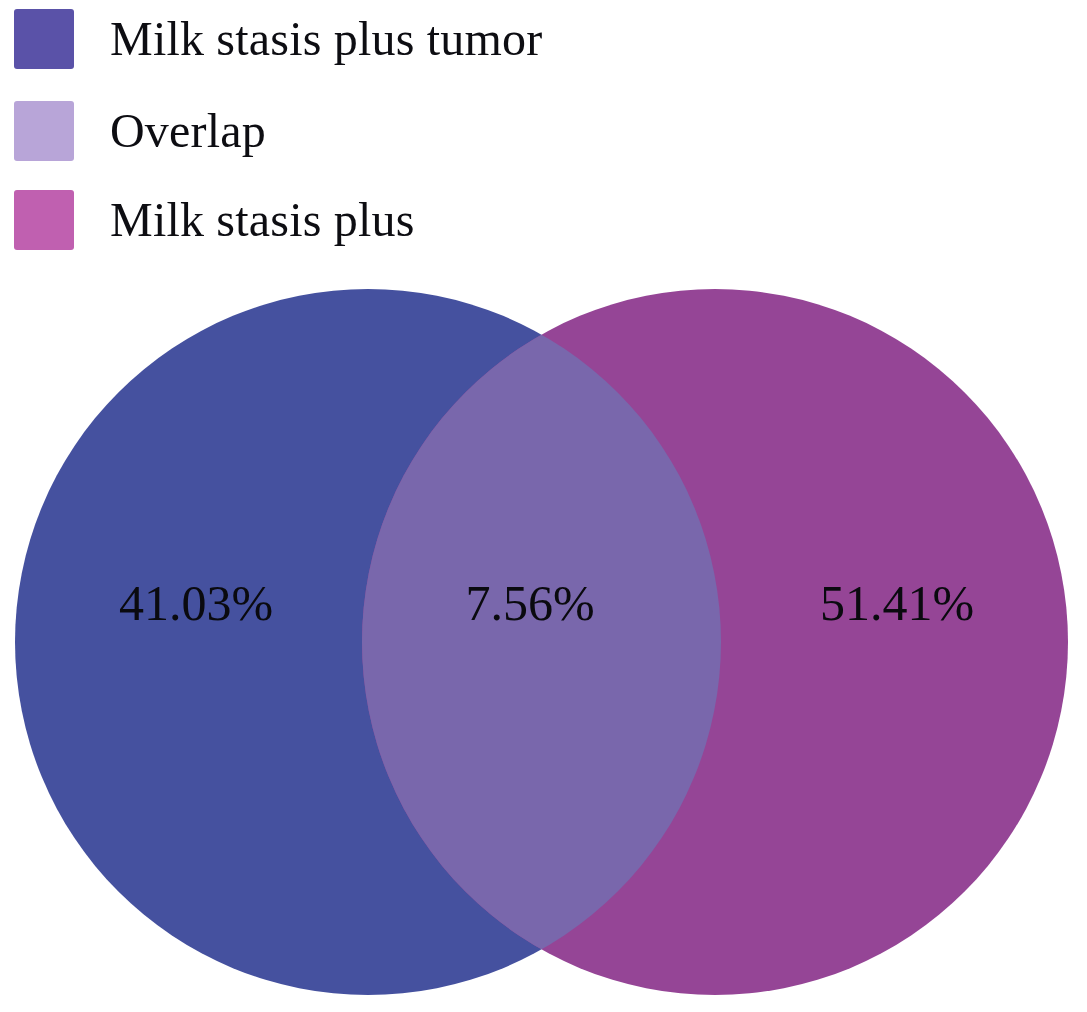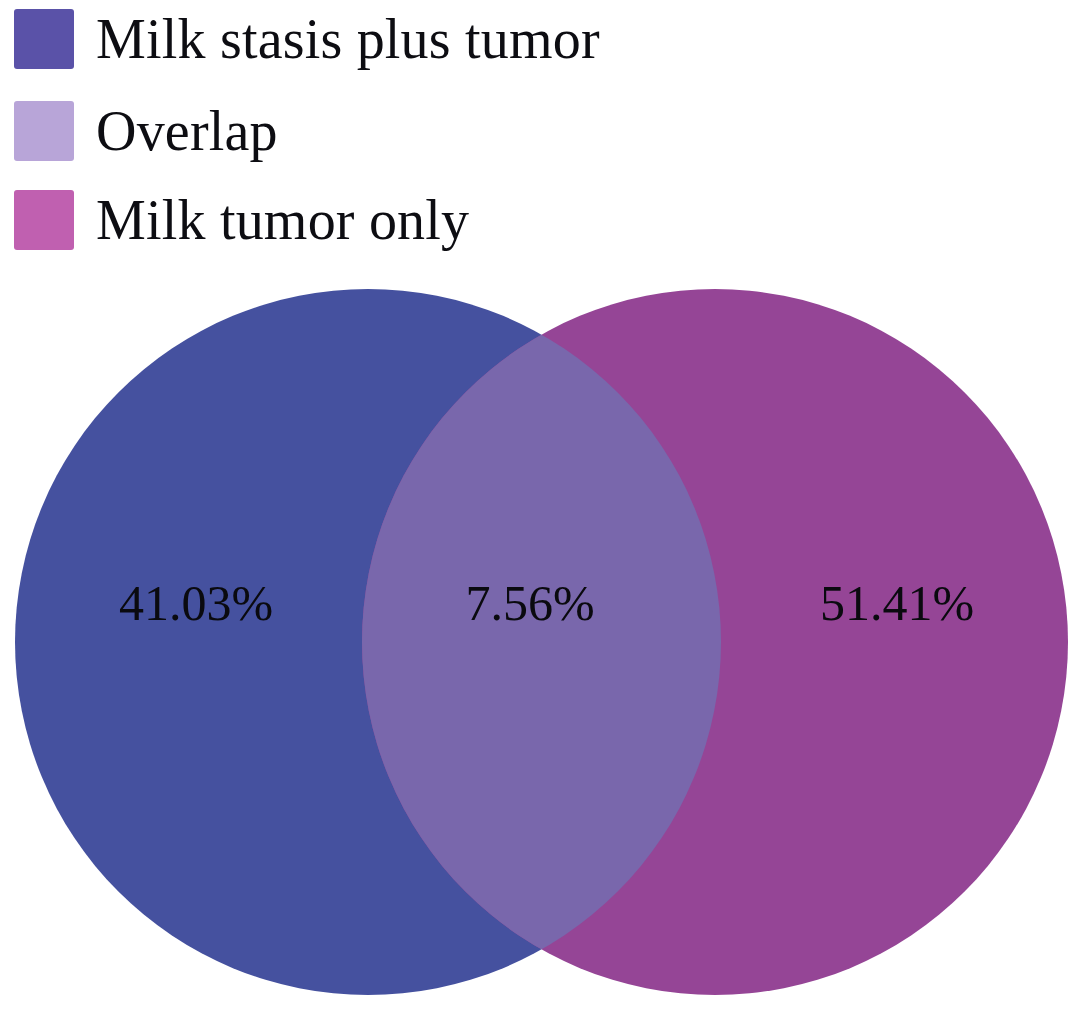--- a/index.html
+++ b/index.html
@@ -43,22 +43,22 @@
   .legend-row.r2 { top: 189px; }
 
   .legend-swatch {
     width: 60px;
     height: 60px;
     margin-left: 14px;
     border-radius: 3px;
     flex: none;
   }
   .legend-label {
-    margin-left: 22px;
-    font-size: 56px;
+    margin-left: 36px;
+    font-size: 48px;
     line-height: 1;
     color: #0d0d12;
     white-space: nowrap;
     letter-spacing: 0.2px;
   }
 
   
   #venn {
     position: absolute;
     left: 0;
@@ -89,21 +89,21 @@
       <span class="legend-label">Milk stasis plus tumor</span>
     </div>
 
     <div class="legend-row r1">
       <span class="legend-swatch" style="background:#B8A5D8"></span>
       <span class="legend-label">Overlap</span>
     </div>
 
     <div class="legend-row r2">
       <span class="legend-swatch" style="background:#C060B0"></span>
-      <span class="legend-label">Milk tumor only</span>
+      <span class="legend-label">Milk stasis plus</span>
     </div>
 
   </div>
 
   <div id="venn">
     <svg viewBox="0 0 1087 742" xmlns="http://www.w3.org/2000/svg">
       <defs>
         <clipPath id="clipLeft">
           <circle id="clipLeftCircle" cx="368" cy="372" r="353"></circle>
         </clipPath>

